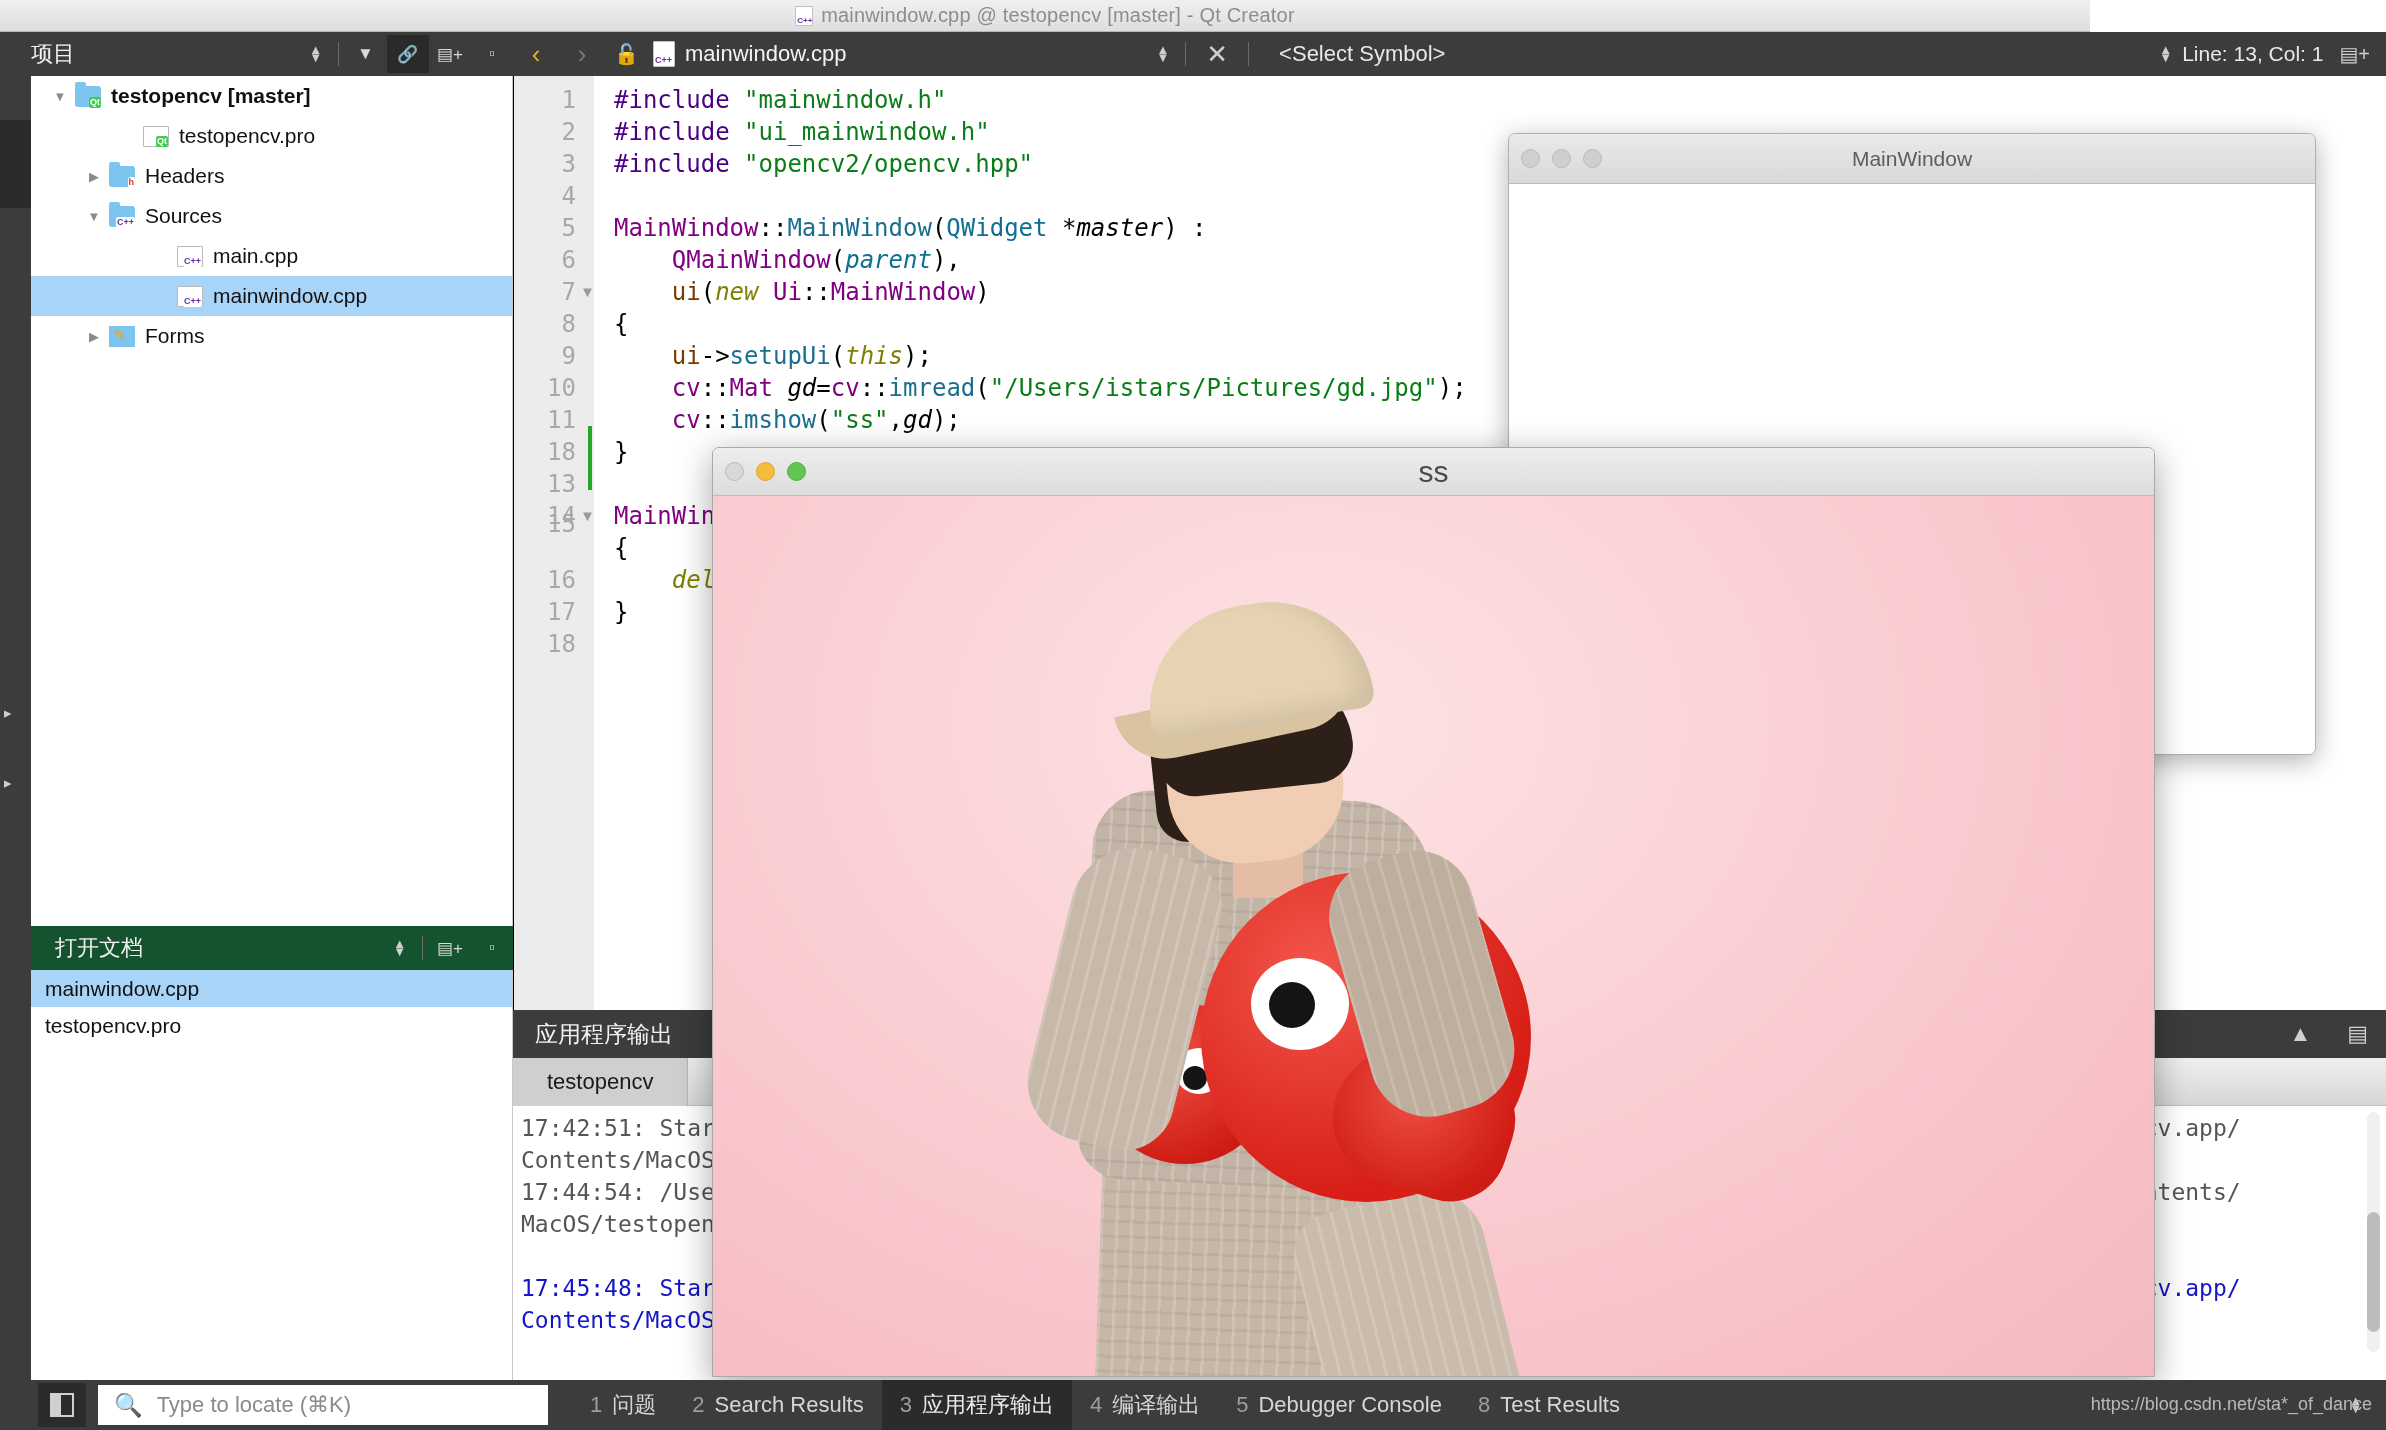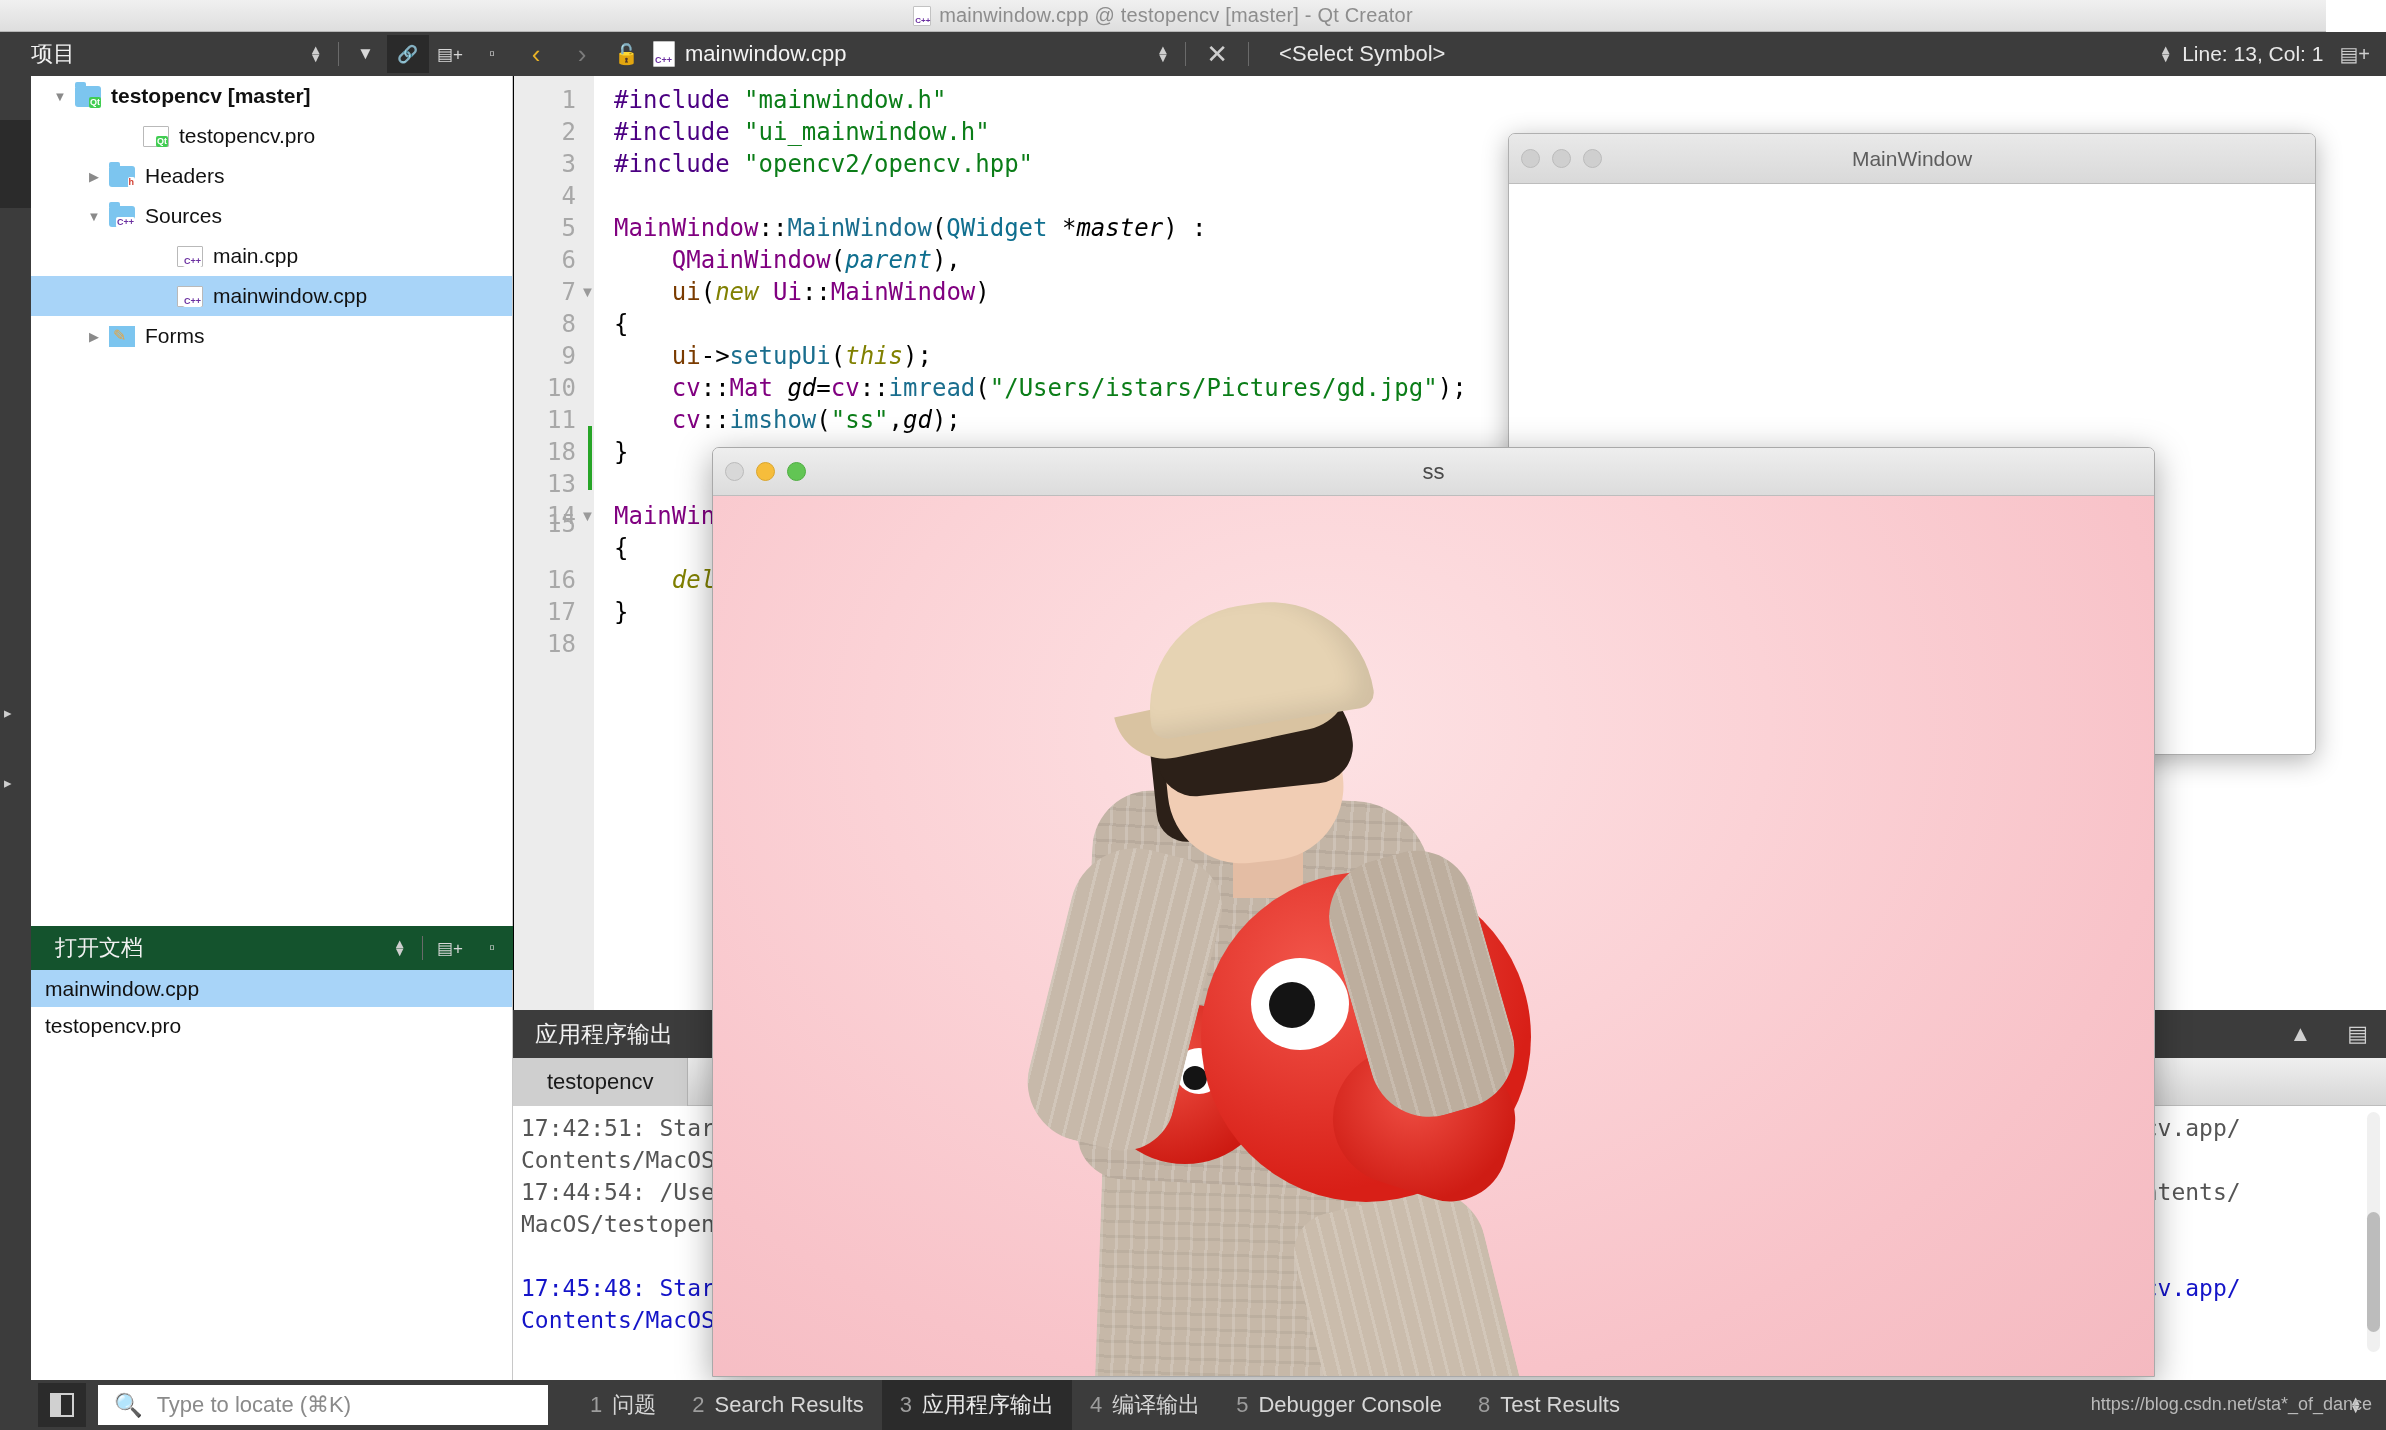--- a/index.html
+++ b/index.html
@@ -1,20 +1,20 @@
 <!DOCTYPE html>
 <html><head>
 <meta charset="utf-8">
 <style>
   * { box-sizing: border-box; margin:0; padding:0; }
   html,body { width:2386px; height:1430px; overflow:hidden; background:#ffffff;
     font-family:"Liberation Sans", sans-serif; }
 
   
-  #titlebar{ position:absolute; left:0; top:0; width:2326px; height:32px;
+  #titlebar{ position:absolute; left:0; top:0; width:2090px; height:32px;
     background:linear-gradient(#f0f0f0,#dedede); border-bottom:1px solid #b6b6b6;
     display:flex; align-items:center; justify-content:center; }
   #titlebar .ttl{ font-size:20px; color:#8d8d8d; letter-spacing:.2px; }
   #titlebar .ticon{ width:18px; height:20px; margin-right:8px; position:relative; display:inline-block;
     background:#fff; border:1px solid #c2c2c2; border-radius:1px; vertical-align:middle;}
   #titlebar .ticon::after{ content:"C++"; position:absolute; left:1px; bottom:0px; font-size:8px; color:#6a2fa0; font-weight:bold;}
   .tbwrap{display:flex;align-items:center;}
 
   
   #modestrip{ position:absolute; left:0; top:32px; width:31px; height:1350px; background:#3c3c3c; }
@@ -98,21 +98,21 @@
     display:flex; align-items:center; position:relative;}
   #mainwin .bar .t{ position:absolute; left:0; right:0; text-align:center; font-size:21px; color:#5d5d5d;}
   .dot{ width:19px;height:19px;border-radius:50%; margin-left:12px; background:#cfcfcf; border:1px solid #bbb;}
   #mainwin .body{ background:#fff; height:570px; }
 
   
   #sswin{ position:absolute; left:712px; top:447px; width:1443px; height:930px; background:#f4f4f4;
     border:1px solid #a9a9a9; border-radius:7px 7px 0 0; box-shadow:0 8px 34px rgba(0,0,0,.35); overflow:hidden;}
   #sswin .bar{ height:48px; background:linear-gradient(#eeeeee,#dcdcdc); border-bottom:1px solid #bdbdbd;
     display:flex; align-items:center; position:relative;}
-  #sswin .bar .t{ position:absolute; left:0; right:0; text-align:center; font-size:22px; color:#4a4a4a;}
+  #sswin .bar .t{ position:absolute; left:0; right:0; text-align:center; font-size:30px; color:#4a4a4a;}
   #sswin .dot.r{ background:#d8d8d8; }
   #sswin .dot.y{ background:#f6bd3b; border-color:#d9a52f;}
   #sswin .dot.g{ background:#62c554; border-color:#4fae42;}
   #ssimg{ position:relative; width:1443px; height:882px; overflow:hidden;
     background:radial-gradient(ellipse at 42% 26%, #fde2e4 0%, #fbd2d6 38%, #f8c3c9 72%, #f4b9c0 100%); }
 
   
   .fg{ position:absolute; }
   .cap{ width:225px;height:120px;background:#e6d3b3;border-radius:118px 118px 18px 18px;
      left:430px; top:108px; transform:rotate(-9deg); box-shadow:inset -16px -10px 22px rgba(0,0,0,.09);}

